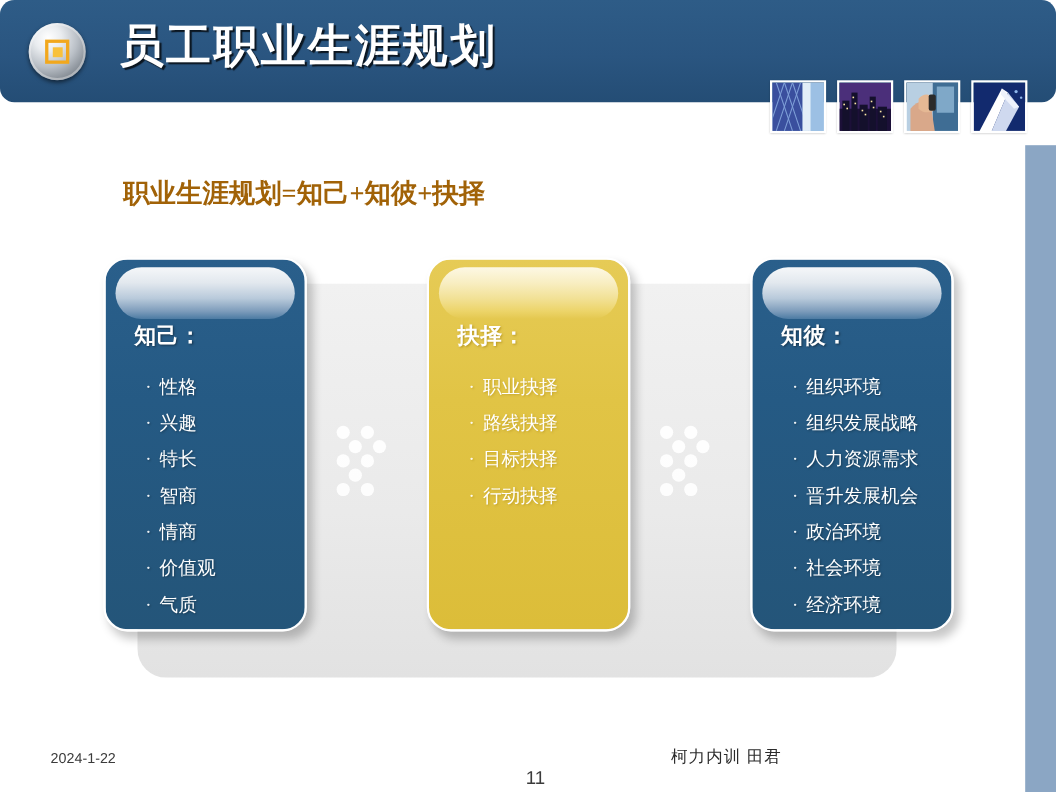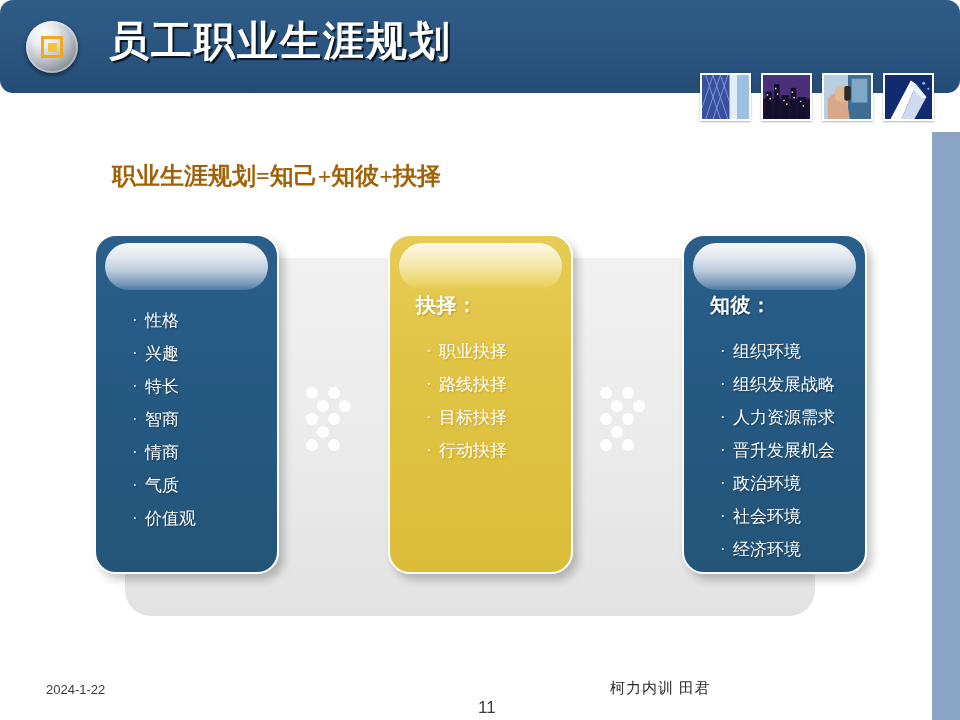--- a/index.html
+++ b/index.html
@@ -344,28 +344,29 @@
 
   <div class="slide-subtitle">职业生涯规划=知己+知彼+抉择</div>
 
   <div class="backdrop"></div>
 
   <div class="cards">
 
     <div class="card blue card-1">
       <div class="card-gloss"></div>
       <div class="card-body">
+        <div class="card-heading">知己：</div>
         <ul class="card-list">
           <li><span class="bul">·</span><span>性格</span></li>
           <li><span class="bul">·</span><span>兴趣</span></li>
           <li><span class="bul">·</span><span>特长</span></li>
           <li><span class="bul">·</span><span>智商</span></li>
           <li><span class="bul">·</span><span>情商</span></li>
+          <li><span class="bul">·</span><span>价值观</span></li>
           <li><span class="bul">·</span><span>气质</span></li>
-          <li><span class="bul">·</span><span>价值观</span></li>
         </ul>
       </div>
     </div>
 
     <div class="card gold card-2">
       <div class="card-gloss"></div>
       <div class="card-body">
         <div class="card-heading">抉择：</div>
         <ul class="card-list">
           <li><span class="bul">·</span><span>职业抉择</span></li>

